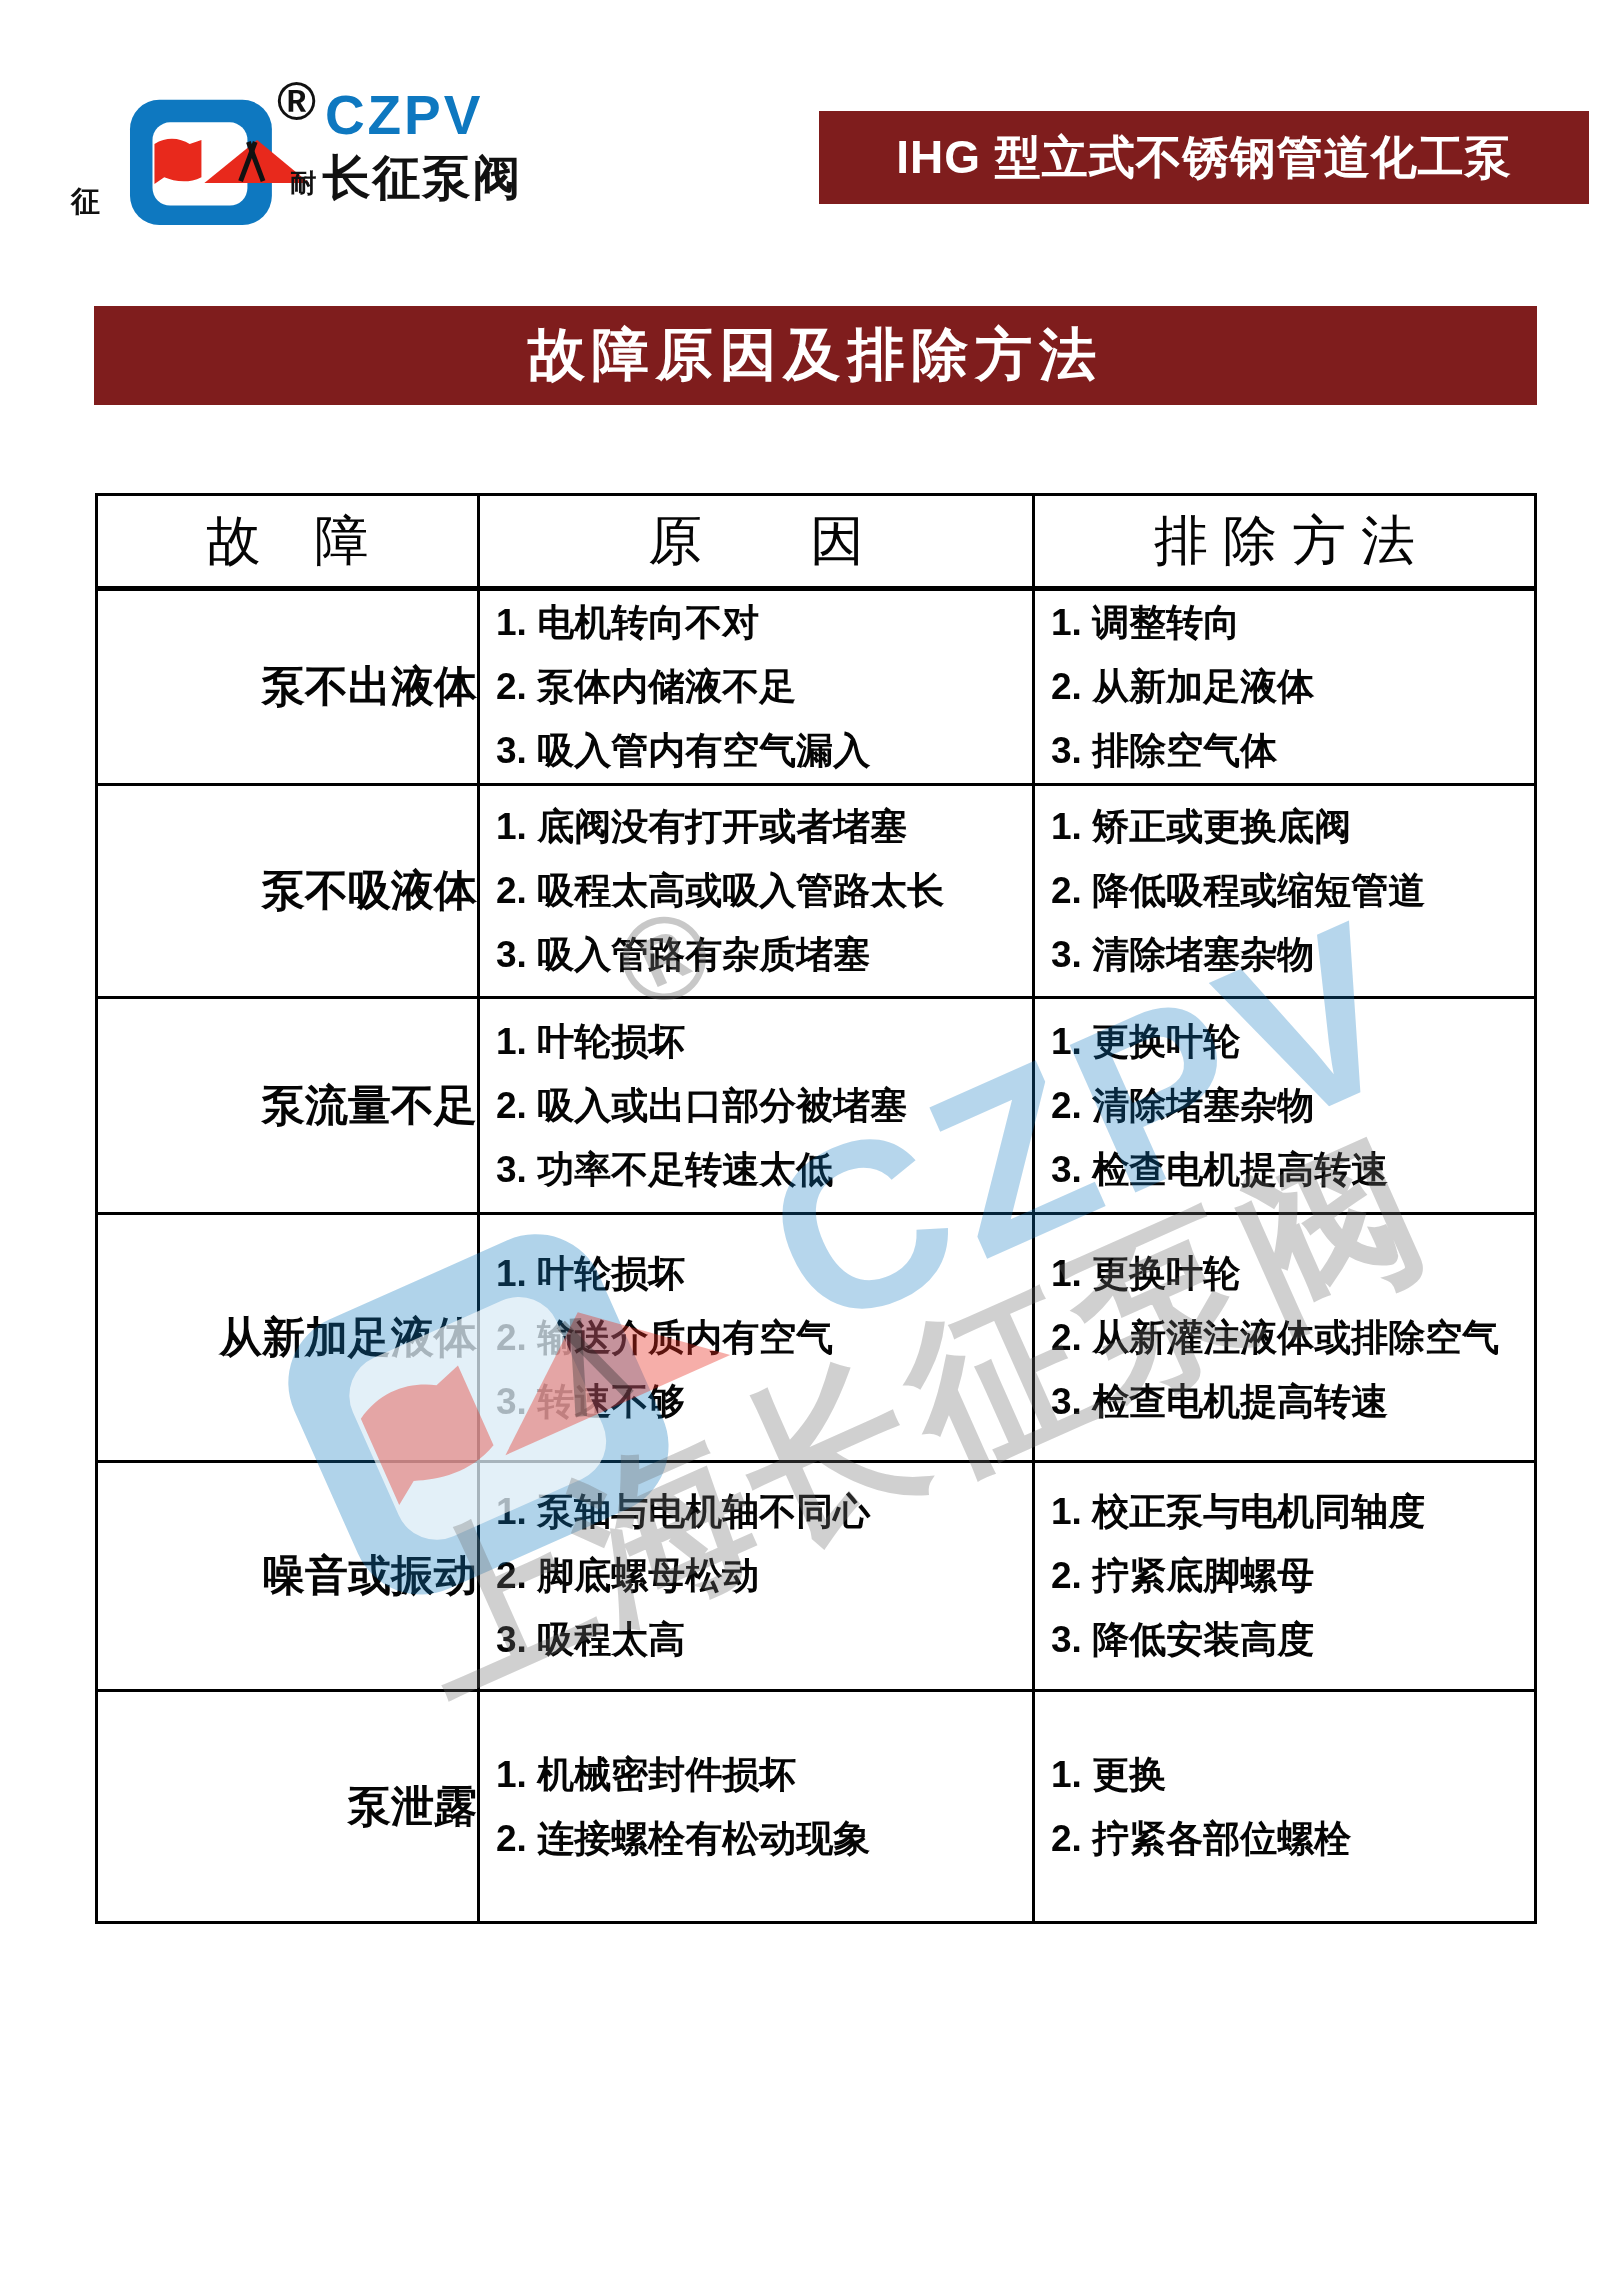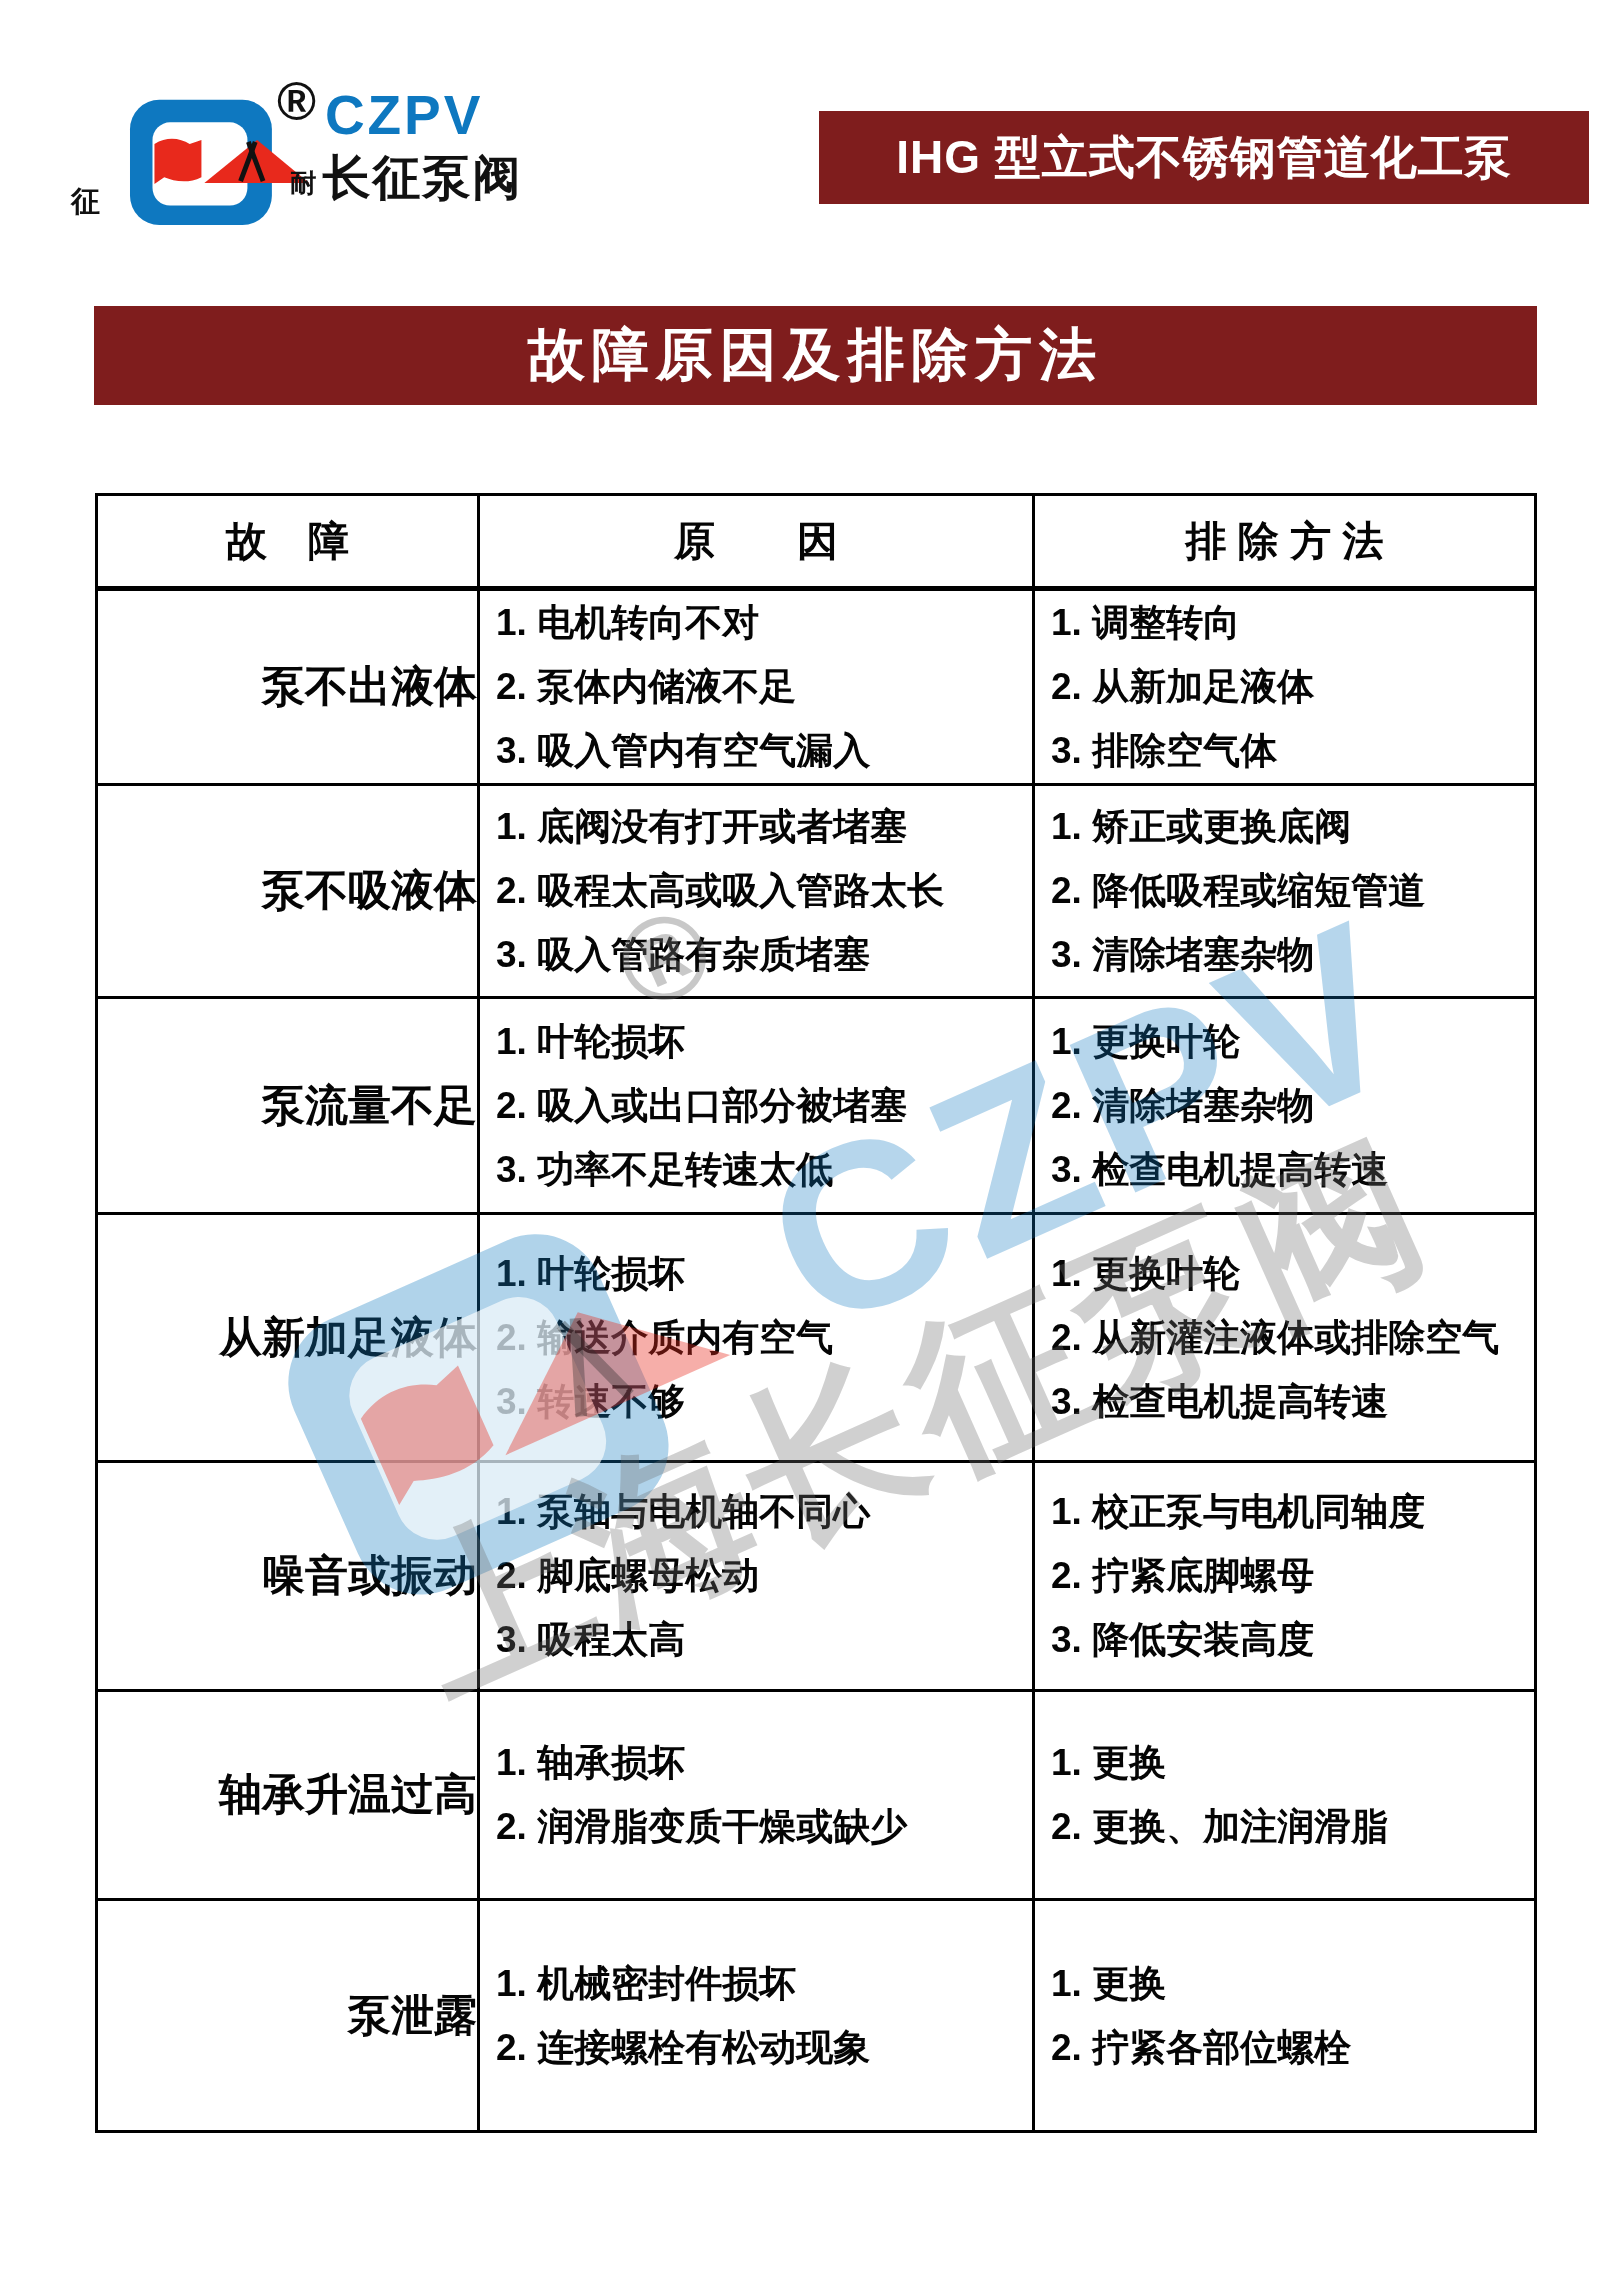--- a/index.html
+++ b/index.html
@@ -33,21 +33,21 @@
     display:flex;align-items:center;justify-content:center;
     font-size:57px;font-weight:bold;letter-spacing:6.9px;white-space:nowrap;
   }
   
   table.fault-table{
     position:absolute;left:95px;top:493px;width:1439px;
     border-collapse:collapse;table-layout:fixed;
   }
   .fault-table th,.fault-table td{border:3.9px solid #000;padding:0;}
   .fault-table thead th{
-    height:90px;font-size:41px;font-weight:bold;text-align:center;
+    height:90px;font-size:54px;font-weight:normal;text-align:center;
     border-bottom:5.9px solid #000;white-space:nowrap;
   }
   td.c-fault{text-align:right;vertical-align:middle;font-size:43px;font-weight:bold;white-space:nowrap;}
   td.c-list{vertical-align:middle;padding-left:16px;}
   td.c-list .line{font-size:37px;font-weight:bold;line-height:64px;white-space:nowrap;}
   tr.r1{height:189px;} tr.r2{height:213px;} tr.r3{height:216px;} tr.r4{height:248px;}
   tr.r5{height:229px;} tr.r6{height:209px;} tr.r7{height:232px;}
   
   .watermark{
     position:absolute;left:0;top:961px;width:1666px;height:745px;
@@ -163,31 +163,20 @@
           <div class="line">1. 泵轴与电机轴不同心</div>
           <div class="line">2. 脚底螺母松动</div>
           <div class="line">3. 吸程太高</div>
         </td>
         <td class="c-list">
           <div class="line">1. 校正泵与电机同轴度</div>
           <div class="line">2. 拧紧底脚螺母</div>
           <div class="line">3. 降低安装高度</div>
         </td>
       </tr>
-      <tr class="r6">
-        <td class="c-fault">轴承升温过高</td>
-        <td class="c-list">
-          <div class="line">1. 轴承损坏</div>
-          <div class="line">2. 润滑脂变质干燥或缺少</div>
-        </td>
-        <td class="c-list">
-          <div class="line">1. 更换</div>
-          <div class="line">2. 更换、加注润滑脂</div>
-        </td>
-      </tr>
       <tr class="r7">
         <td class="c-fault">泵泄露</td>
         <td class="c-list">
           <div class="line">1. 机械密封件损坏</div>
           <div class="line">2. 连接螺栓有松动现象</div>
         </td>
         <td class="c-list">
           <div class="line">1. 更换</div>
           <div class="line">2. 拧紧各部位螺栓</div>
         </td>

